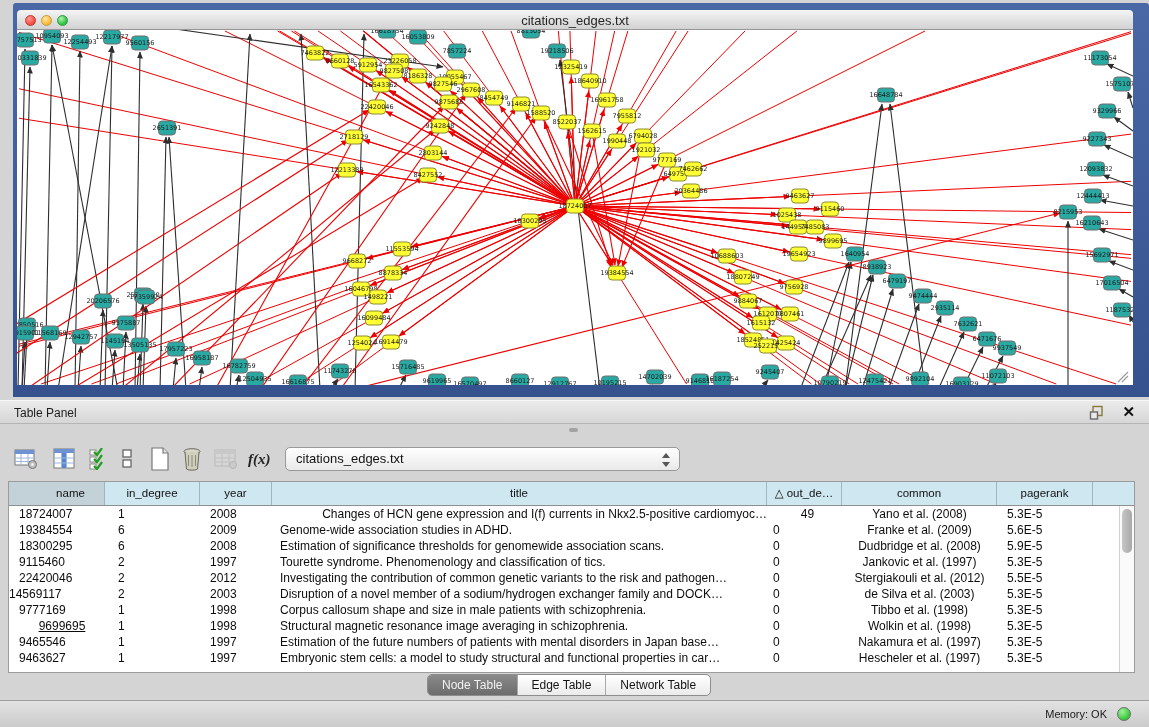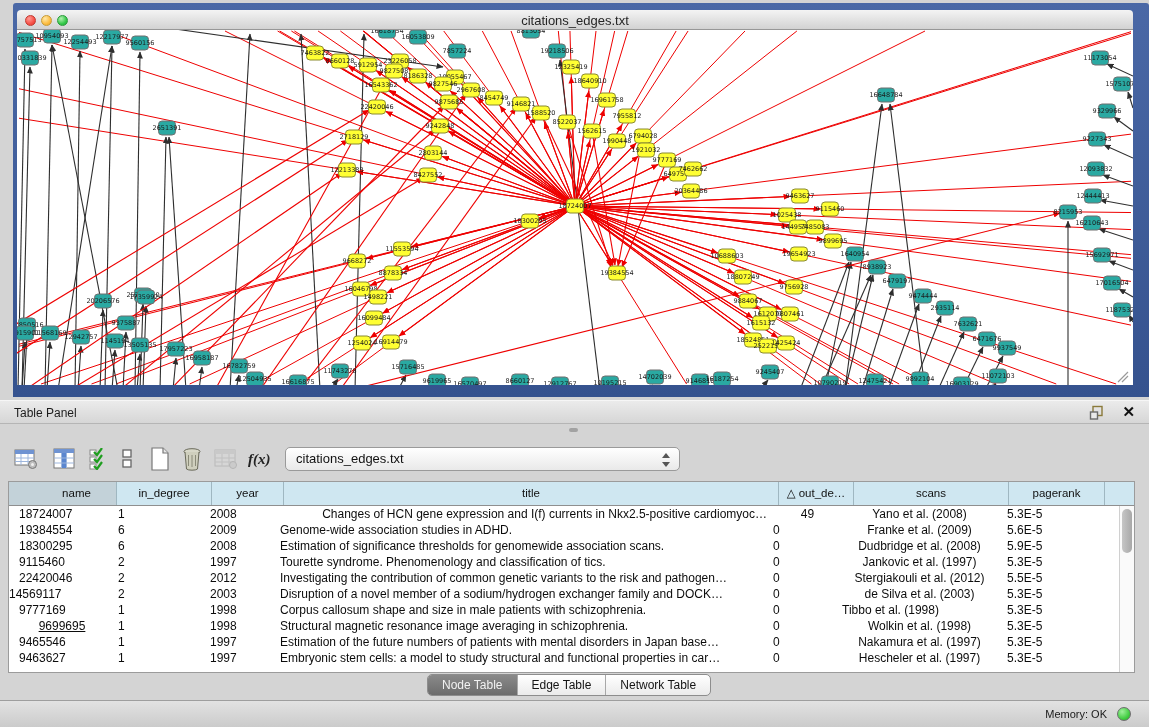--- a/index.html
+++ b/index.html
@@ -864,26 +864,26 @@
     <span>citations_edges.txt</span>
     <span class="dd-arrows">
       <span class="up"></span>
         <span class="down"></span>
     </span>
   </div>
 </div>
 
 <div class="tablebox">
   <div class="thead" id="thead">
-      <div class="th first" style="width: 108px; padding-left: 28px;">name</div>
+      <div class="th first" style="width: 96px; padding-left: 28px;">name</div>
       <div class="th" style="width: 95px;">in_degree</div>
       <div class="th" style="width: 72px;">year</div>
       <div class="th" style="width: 495px;">title</div>
       <div class="th" style="width: 75px;">△ out_de…</div>
-      <div class="th" style="width: 155px;">scans</div>
+      <div class="th" style="width: 155px;">common</div>
       <div class="th" style="width: 96px;">pagerank</div>
       <div class="th" style="flex: 1 1 0%; border-right: none;"></div>
     </div>
   <div id="tbody">
       <div class="trow">
         <div class="td" style="width: 96px; text-align: left; padding-left: 10px;">18724007</div>
         <div class="td" style="width: 95px; text-align: left; padding-left: 13px;">1</div>
         <div class="td" style="width: 72px; text-align: left; padding-left: 10px;">2008</div>
         <div class="td" style="width: 495px; text-align: right; padding-left: 8px;">Changes of HCN gene expression and I(f) currents in Nkx2.5-positive cardiomyoc…</div>
         <div class="td" style="width: 75px; text-align: center; padding-left: 6px;">49</div>
@@ -934,21 +934,21 @@
         <div class="td" style="width: 75px; text-align: left; padding-left: 6px;">0</div>
         <div class="td" style="width: 155px; text-align: center;">de Silva et al. (2003)</div>
         <div class="td" style="width: 96px; text-align: left; padding-left: 10px;">5.3E-5</div>
       </div>
       <div class="trow">
         <div class="td" style="width: 96px; text-align: left; padding-left: 10px;">9777169</div>
         <div class="td" style="width: 95px; text-align: left; padding-left: 13px;">1</div>
         <div class="td" style="width: 72px; text-align: left; padding-left: 10px;">1998</div>
         <div class="td" style="width: 495px; text-align: left; padding-left: 8px;">Corpus callosum shape and size in male patients with schizophrenia.</div>
         <div class="td" style="width: 75px; text-align: left; padding-left: 6px;">0</div>
-        <div class="td" style="width: 155px; text-align: left;">Tibbo et al. (1998)</div>
+        <div class="td" style="width: 155px; text-align: center;">Tibbo et al. (1998)</div>
         <div class="td" style="width: 96px; text-align: left; padding-left: 10px;">5.3E-5</div>
       </div>
       <div class="trow">
         <div class="td" style="width: 96px; text-align: center; padding-left: 10px; text-decoration: underline;">9699695</div>
         <div class="td" style="width: 95px; text-align: left; padding-left: 13px;">1</div>
         <div class="td" style="width: 72px; text-align: left; padding-left: 10px;">1998</div>
         <div class="td" style="width: 495px; text-align: left; padding-left: 8px;">Structural magnetic resonance image averaging in schizophrenia.</div>
         <div class="td" style="width: 75px; text-align: left; padding-left: 6px;">0</div>
         <div class="td" style="width: 155px; text-align: center;">Wolkin et al. (1998)</div>
         <div class="td" style="width: 96px; text-align: left; padding-left: 10px;">5.3E-5</div>

